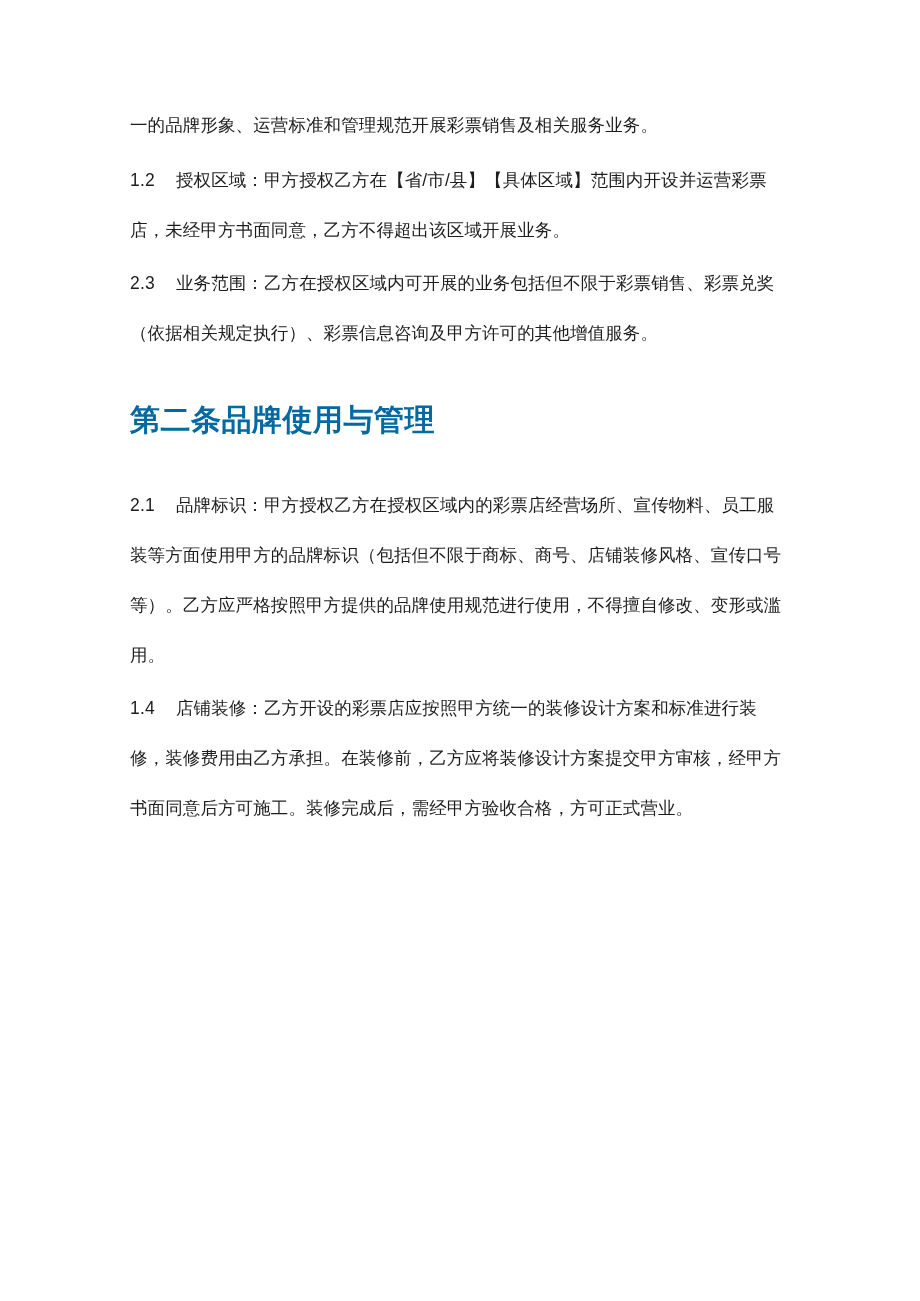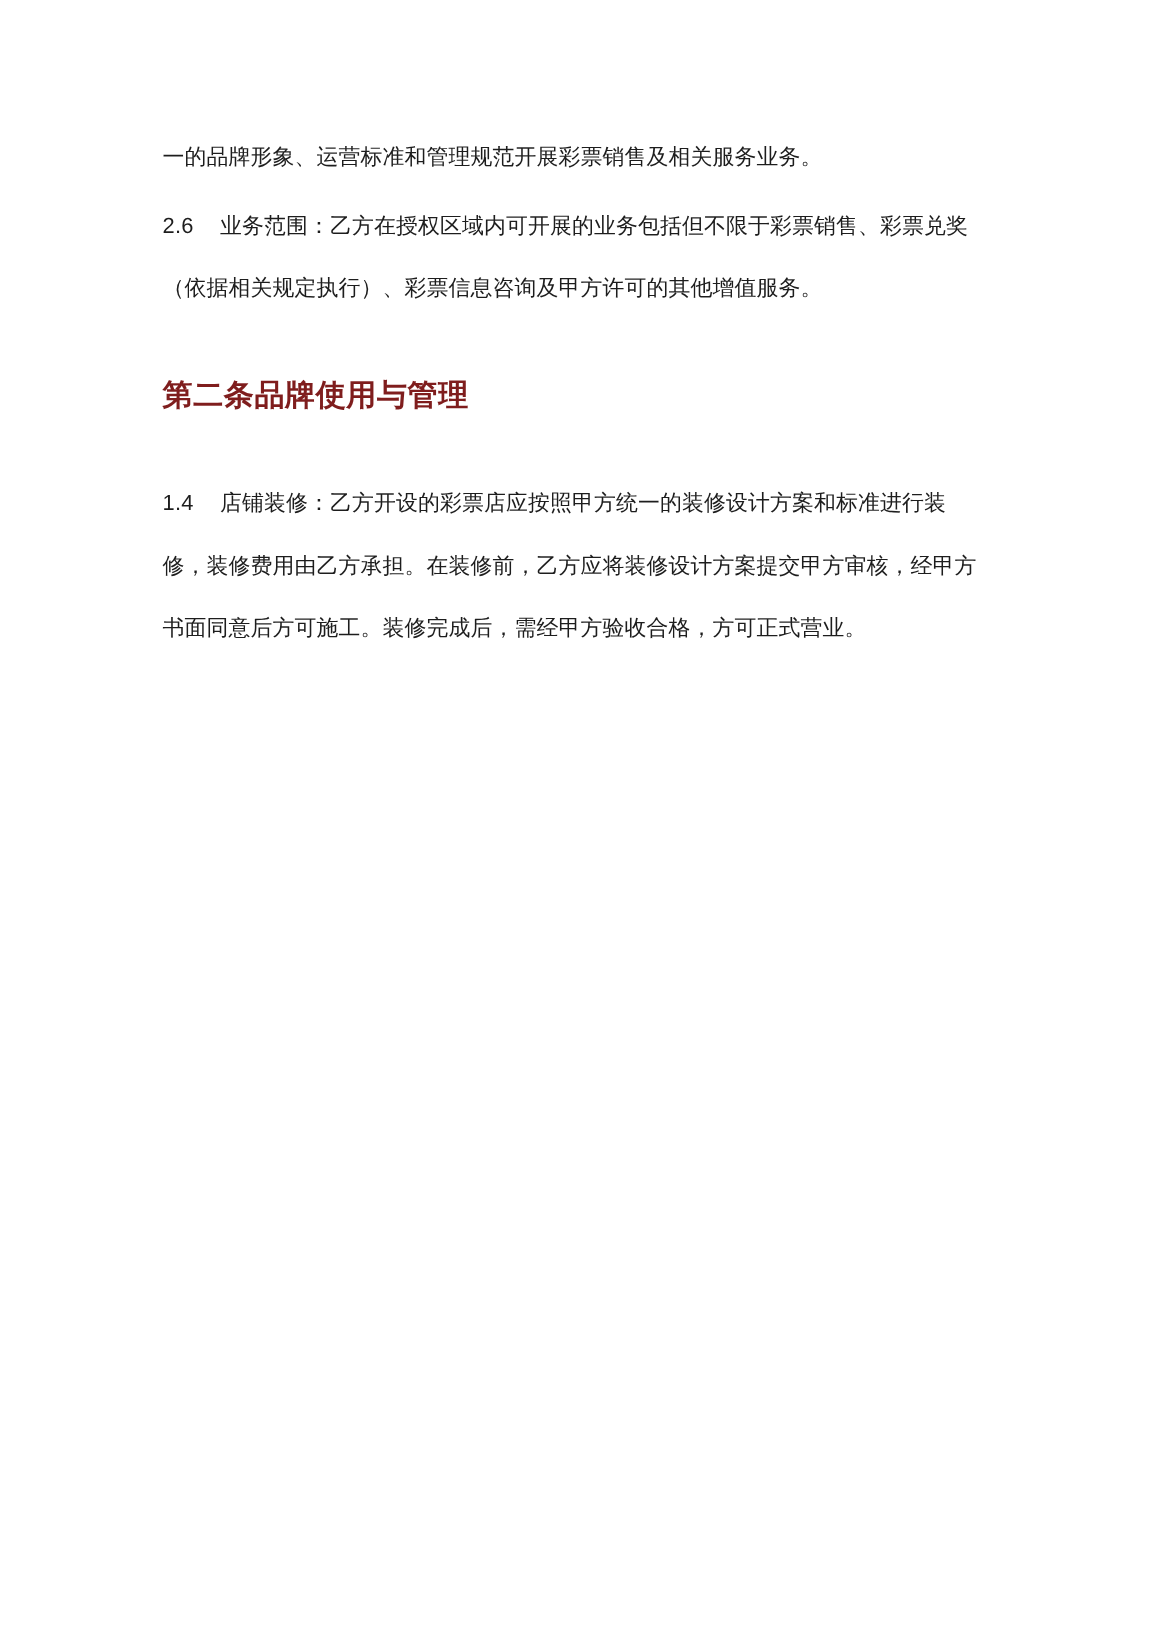--- a/index.html
+++ b/index.html
@@ -66,40 +66,42 @@
     letter-spacing: 0.2px;
   }
 
   .clause .tab {
     display: inline-block;
     width: 21px;
   }
 
   
   .heading {
-    font-size: 24px;
+    font-size: 30px;
     font-weight: bold;
     line-height: 40px;
-    color: #7f1d1d;
+    color: #0369a1;
     margin: 42px 0 40px 0;
     letter-spacing: 0.5px;
   }
 </style>
 </head>
 <body>
 
 <div class="page">
   <div class="content">
 
     <p class="para continuation">一的品牌形象、运营标准和管理规范开展彩票销售及相关服务业务。</p>
 
+    <p class="clause"><span class="num">1.2</span><span class="tab"></span><span>授权区域：甲方授权乙方在【省/市/县】【具体区域】范围内开设并运营彩票店，未经甲方书面同意，乙方不得超出该区域开展业务。</span></p>
 
 
-    <p class="clause"><span class="num">2.6</span><span class="tab"></span><span>业务范围：乙方在授权区域内可开展的业务包括但不限于彩票销售、彩票兑奖（依据相关规定执行）、彩票信息咨询及甲方许可的其他增值服务。</span></p>
+    <p class="clause"><span class="num">2.3</span><span class="tab"></span><span>业务范围：乙方在授权区域内可开展的业务包括但不限于彩票销售、彩票兑奖（依据相关规定执行）、彩票信息咨询及甲方许可的其他增值服务。</span></p>
 
     <h2 class="heading">第二条品牌使用与管理</h2>
 
+    <p class="clause"><span class="num">2.1</span><span class="tab"></span><span>品牌标识：甲方授权乙方在授权区域内的彩票店经营场所、宣传物料、员工服装等方面使用甲方的品牌标识（包括但不限于商标、商号、店铺装修风格、宣传口号等）。乙方应严格按照甲方提供的品牌使用规范进行使用，不得擅自修改、变形或滥用。</span></p>
 
     <p class="clause"><span class="num">1.4</span><span class="tab"></span><span>店铺装修：乙方开设的彩票店应按照甲方统一的装修设计方案和标准进行装修，装修费用由乙方承担。在装修前，乙方应将装修设计方案提交甲方审核，经甲方书面同意后方可施工。装修完成后，需经甲方验收合格，方可正式营业。</span></p>
 
 
   </div>
 </div>
 
 </body></html>

